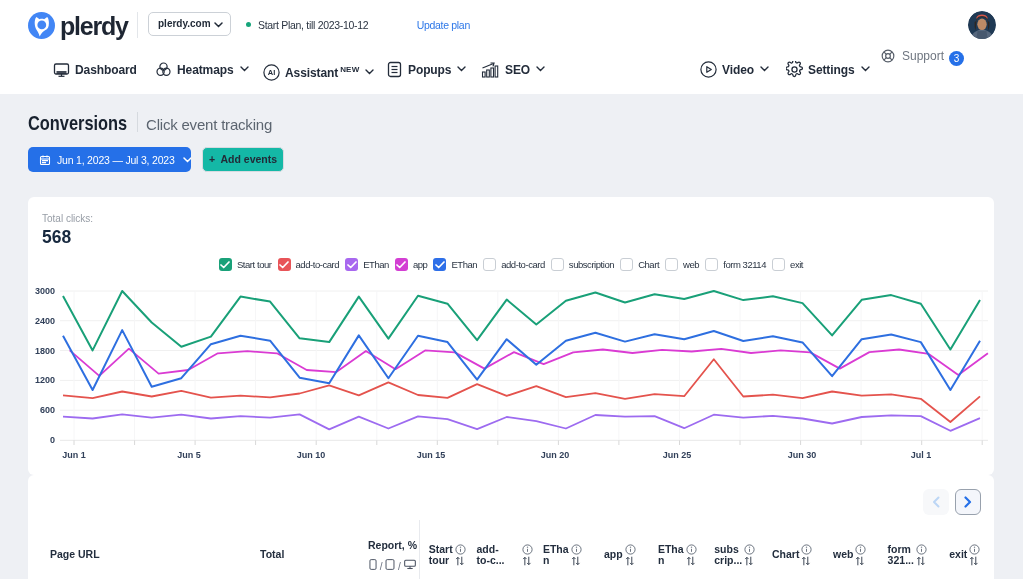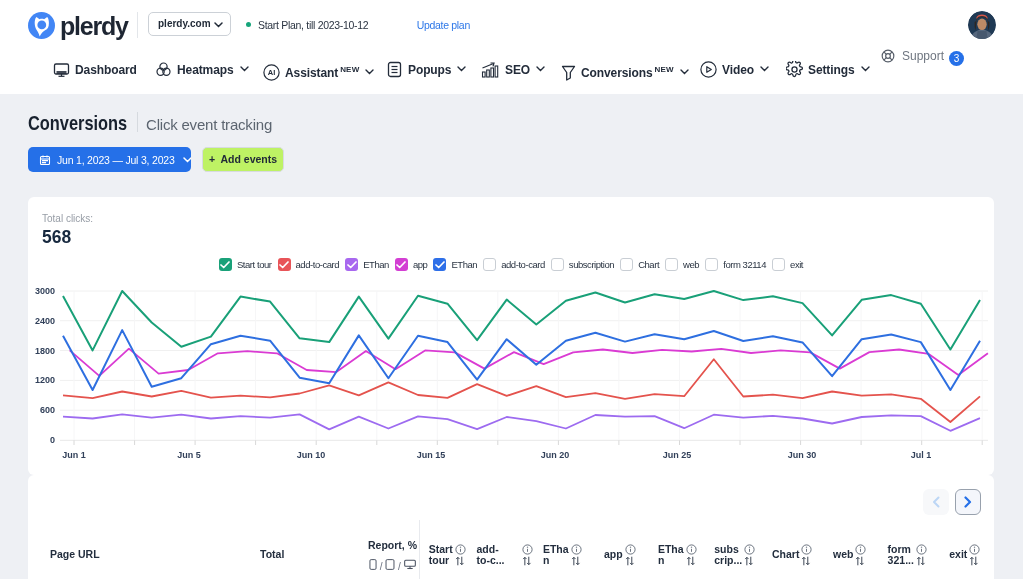--- a/index.html
+++ b/index.html
@@ -24,21 +24,21 @@
 .nav .it svg.ic { vertical-align:-4px; margin-right:5px; }
 .nav .new { font-size:8px; font-weight:bold; vertical-align:5px; margin-left:2px; letter-spacing:0.2px; }
 .chev { display:inline-block; }
 main { position:absolute; left:0; top:94px; width:1023px; }
 .title-row { position:absolute; left:0; top:16.5px; height:22px; white-space:nowrap; }
 .title { position:absolute; left:28px; top:0; font-size:21px; font-weight:bold; color:#18212e; transform:scaleX(0.78); transform-origin:0 0; }
 .tsep { position:absolute; left:137px; top:1px; width:1px; height:20px; background:#d6dadf; }
 .subtitle { position:absolute; left:146px; top:5px; font-size:15px; letter-spacing:-0.2px; color:#5c6570; }
 .date-btn { position:absolute; left:28px; top:53px; width:163px; height:25px; background:#2570e8; border-radius:5px; color:#fff; font-size:10.5px; letter-spacing:-0.2px; font-weight:normal; display:flex; align-items:center; white-space:nowrap; overflow:hidden; }
 .date-btn svg { display:block; }
-.add-btn { position:absolute; left:202px; top:53px; width:82px; height:25px; background:#bef264; border:1px solid #d7dbe0; border-radius:5px; font-size:10.5px; font-weight:bold; color:#222b38; line-height:23px; text-align:center; }
+.add-btn { position:absolute; left:202px; top:53px; width:82px; height:25px; background:#14b8a6; border:1px solid #d7dbe0; border-radius:5px; font-size:10.5px; font-weight:bold; color:#222b38; line-height:23px; text-align:center; }
 .card1 { position:absolute; left:28px; top:183px; width:966px; height:278px; background:#fff; border-radius:6px;margin-top:14px; }
 .tc-label { position:absolute; left:14px; top:16px; font-size:10px; color:#979da6; }
 .tc-num { position:absolute; left:14px; top:30px; font-size:17.5px; font-weight:bold; color:#17293f; }
 .legend { position:absolute; left:0; top:61px; width:100%; text-align:center; font-size:9.5px; letter-spacing:-0.45px; color:#2a3442; white-space:nowrap; }
 .legend .li { display:inline-block; margin:0 3px; }
 .cb { display:inline-block; width:13px; height:13px; border-radius:3px; vertical-align:-3px; margin-right:5px; position:relative; }
 .cb.un { background:#fff; border:1px solid #c9ced4; }
 .cb svg { position:absolute; left:1.5px; top:2.5px; }
 .card2 { position:absolute; left:28px; top:475px; width:966px; height:120px; background:#fff; border-radius:6px; }
 .pgbtn { position:absolute; top:14px; width:26px; height:26px; border-radius:6px; text-align:center; line-height:24px; }
@@ -117,25 +117,20 @@
           <path d="M1 1 L4.5 4.5 L8 1" stroke="#232c3a" stroke-width="1.4" fill="none" stroke-linecap="round"></path>
         </svg></span>
       <span class="it" style="left:465px;line-height:30px;"><svg class="ic" width="19" height="16" viewBox="0 0 19 16">
           <rect x="1.5" y="10" width="2.6" height="5" fill="none" stroke="#232c3a" stroke-width="1.1"></rect>
           <rect x="5.7" y="8" width="2.6" height="7" fill="none" stroke="#232c3a" stroke-width="1.1"></rect>
           <rect x="9.9" y="6" width="2.6" height="9" fill="none" stroke="#232c3a" stroke-width="1.1"></rect>
           <rect x="14.1" y="4" width="2.6" height="11" fill="none" stroke="#232c3a" stroke-width="1.1"></rect>
           <path d="M1.5 6 L12 1.8" stroke="#232c3a" stroke-width="1.2" fill="none"></path>
           <path d="M9.5 1 L13 1 L12 4.4" stroke="#232c3a" stroke-width="1.2" fill="none"></path>
         </svg>SEO<svg width="9" height="6" viewBox="0 0 9 6" style="margin-left:6px;vertical-align:2px">
-          <path d="M1 1 L4.5 4.5 L8 1" stroke="#232c3a" stroke-width="1.4" fill="none" stroke-linecap="round"></path>
-        </svg></span>
-      <span class="it" style="left:545px;line-height:30px;"><svg class="ic" width="15" height="16" viewBox="0 0 15 16">
-          <path d="M1.5 1.5 L13.5 1.5 L9.3 7.5 L9.3 13 L5.7 15 L5.7 7.5 Z" fill="none" stroke="#232c3a" stroke-width="1.3" stroke-linejoin="round"></path>
-        </svg>Conversions<span class="new">NEW</span><svg width="9" height="6" viewBox="0 0 9 6" style="margin-left:6px;vertical-align:2px">
           <path d="M1 1 L4.5 4.5 L8 1" stroke="#232c3a" stroke-width="1.4" fill="none" stroke-linecap="round"></path>
         </svg></span>
       <span class="it" style="left:684px;line-height:30px;"><svg class="ic" width="17" height="17" viewBox="0 0 17 17">
           <circle cx="8.5" cy="8.5" r="7.6" fill="none" stroke="#232c3a" stroke-width="1.2"></circle>
           <path d="M6.8 5.7 L11.3 8.5 L6.8 11.3 Z" fill="none" stroke="#232c3a" stroke-width="1.2" stroke-linejoin="round"></path>
         </svg>Video<svg width="9" height="6" viewBox="0 0 9 6" style="margin-left:6px;vertical-align:2px">
           <path d="M1 1 L4.5 4.5 L8 1" stroke="#232c3a" stroke-width="1.4" fill="none" stroke-linecap="round"></path>
         </svg></span>
       <span class="it" style="left:770px;line-height:30px;"><svg class="ic" width="17" height="17" viewBox="0 0 24 24">
           <path fill="none" stroke="#232c3a" stroke-width="1.8" d="M12 8.4 A3.6 3.6 0 1 0 12 15.6 A3.6 3.6 0 1 0 12 8.4 Z"></path>

